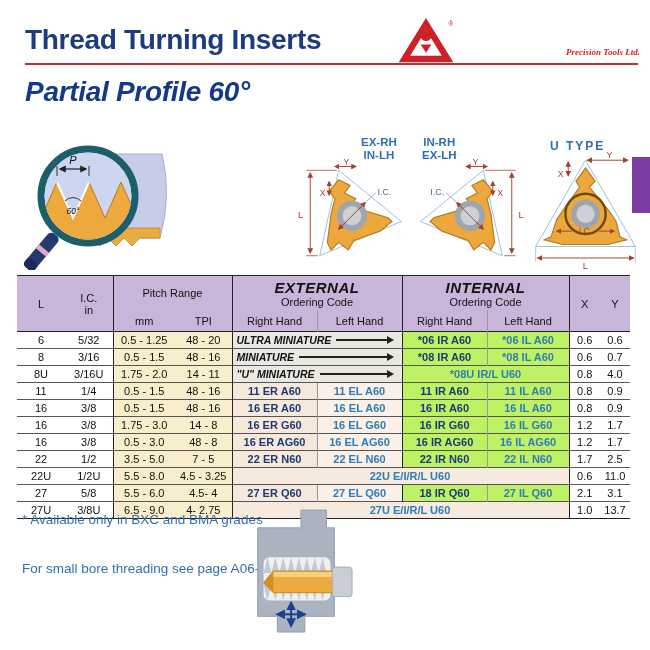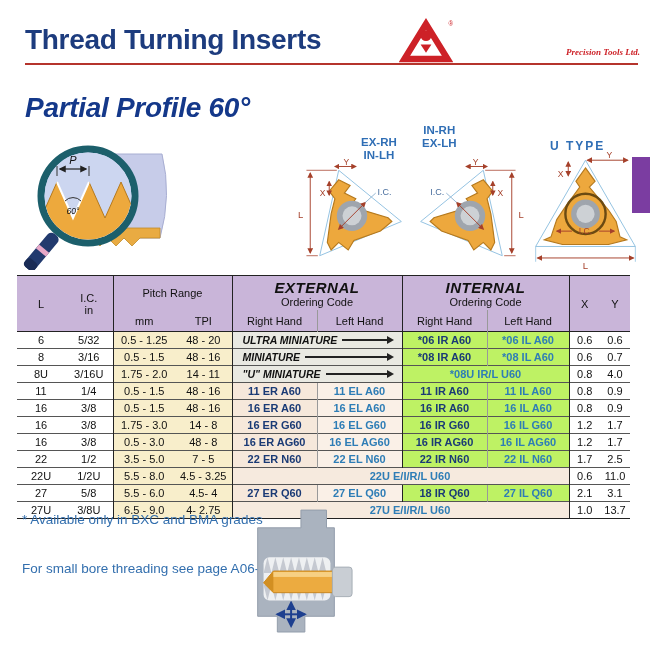--- a/index.html
+++ b/index.html
@@ -9,21 +9,21 @@
   
   .page-title{position:absolute;left:25px;top:24px;font-size:28px;font-weight:700;
               color:#1d3c7e;letter-spacing:-0.3px;}
   .brand-word{position:absolute;left:456px;top:20px;font-family:"Liberation Serif",serif;
               font-style:italic;font-weight:700;font-size:33px;color:#cd2127;}
   .brand-sub{position:absolute;left:566px;top:47px;font-family:"Liberation Serif",serif;
              font-style:italic;font-weight:700;font-size:9px;color:#cd2127;white-space:nowrap;}
   .red-rule{position:absolute;left:25px;top:63px;width:613px;height:2px;background:#b5342c;}
 
   
-  .section-title{position:absolute;left:25px;top:92px;font-size:28px;font-weight:700;
+  .section-title{position:absolute;left:25px;top:76px;font-size:28px;font-weight:700;
                  font-style:italic;color:#14388a;letter-spacing:-0.3px;}
 
   .diag-label{position:absolute;font-size:11.5px;font-weight:700;color:#2f6eb5;
               line-height:13px;text-align:center;}
   .diag-label.u{letter-spacing:2px;font-size:12px;}
   .purple-tab{position:absolute;right:0;top:157px;width:18px;height:56px;background:#7b3da1;}
 
   
   .tbl-wrap{position:absolute;left:17px;top:275px;}
   table{border-collapse:collapse;table-layout:fixed;width:613px;
@@ -39,21 +39,21 @@
   .vd{border-left:1.5px solid #222;}
   .vl{border-left:1px solid #999;}
   .bg-cream{background:#f8eecb;}
   .bg-er{background:#f6e8db;}
   .bg-el{background:#faf0e7;}
   .bg-int{background:#bef264;}
   .bg-mini{background:#e9e9e2;}
   .bg-span{background:#f6eade;padding-left:19px;}
   .code-r{color:#1a3a75;font-weight:700;}
   .code-l{color:#2e7db6;font-weight:700;}
-  .minirow{display:flex;align-items:center;padding:0 8px 0 10px;gap:5px;}
+  .minirow{display:flex;align-items:center;padding:0 8px 0 4px;gap:5px;}
   .minilabel{font-style:italic;font-weight:700;font-size:10.5px;color:#111;white-space:nowrap;}
   .arrowline{flex:1;height:1.5px;background:#222;min-width:8px;}
   .arrowhead{width:0;height:0;border-left:7px solid #222;border-top:4px solid transparent;
              border-bottom:4px solid transparent;margin-left:-5px;}
 
   
   .note{position:absolute;left:22px;font-size:13.5px;color:#336fae;}
 
   svg text{font-family:"Liberation Sans",sans-serif;}
 </style>
@@ -102,21 +102,21 @@
       <rect x="38" y="94" width="13" height="44" rx="5" fill="#223a6e"></rect>
       <rect x="38" y="112" width="13" height="5" fill="#e8a8c8"></rect>
       <rect x="38" y="128" width="13" height="10" rx="4" fill="#1a2c56"></rect>
     </g>
   </svg>
 
   <div class="diag-label" style="left:361px;top:136px">
     <div>EX-RH</div>
       <div>IN-LH</div>
   </div>
-  <div class="diag-label" style="left:422px;top:124px">
+  <div class="diag-label" style="left:422px;top:136px">
     <div>IN-RH</div>
       <div>EX-LH</div>
   </div>
   <div class="diag-label u" style="left:550px;top:140px">U TYPE</div>
 
   <svg style="position:absolute;left:295px;top:157px" width="114" height="112" viewBox="0 0 120 118">
     <defs>
       <marker id="mkA" viewBox="0 0 10 10" refX="8" refY="5" markerWidth="6" markerHeight="6" orient="auto-start-reverse">
         <path d="M0,0L10,5L0,10z" fill="#a5402a"></path>
       </marker>

